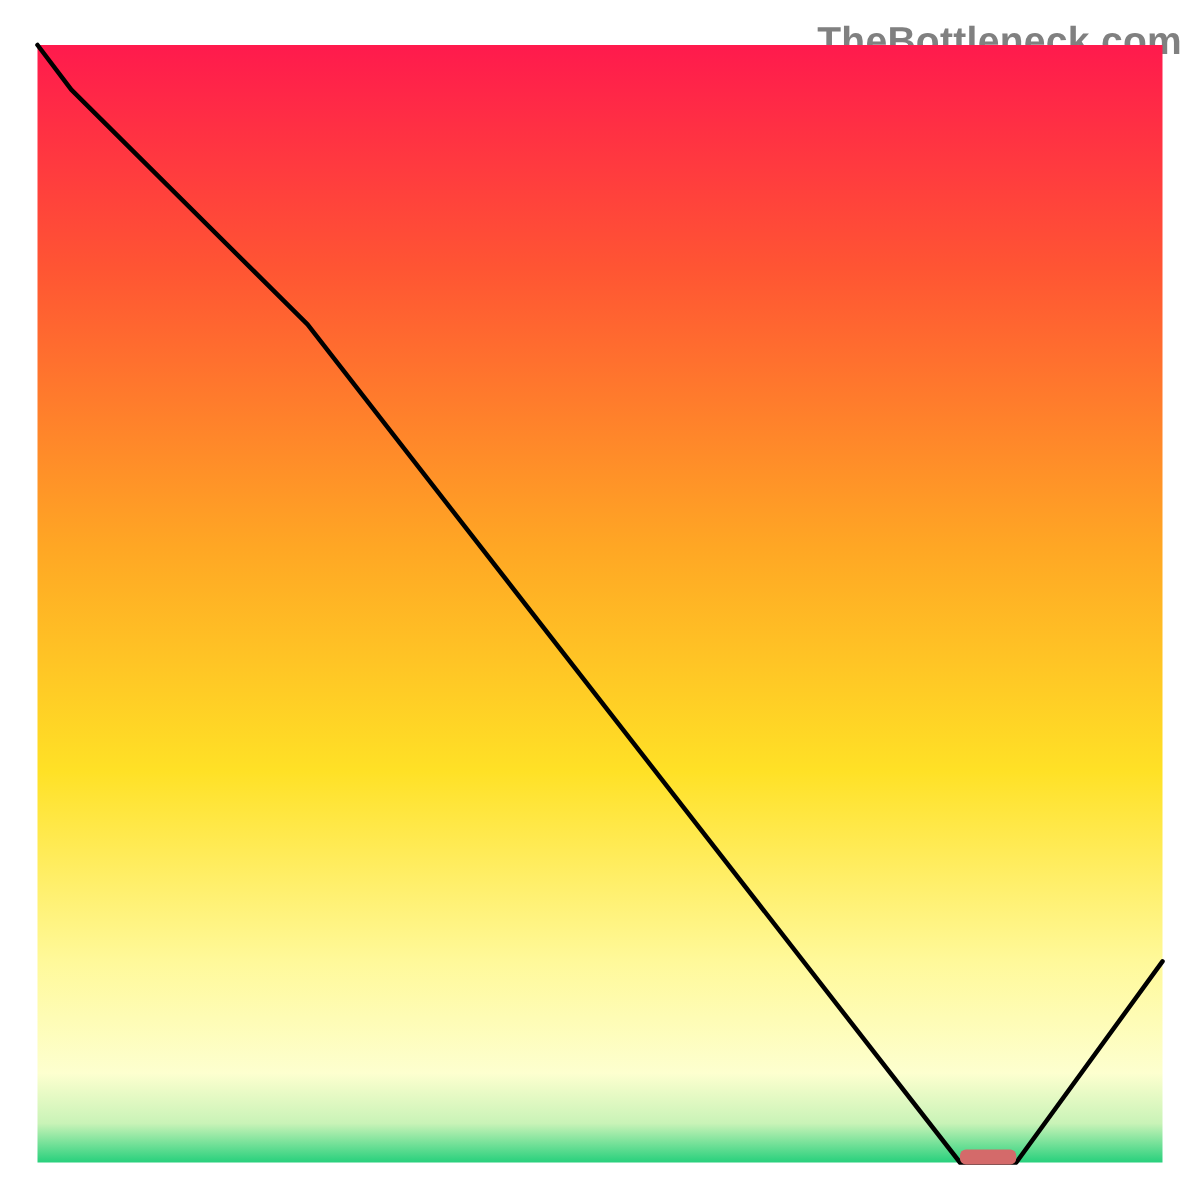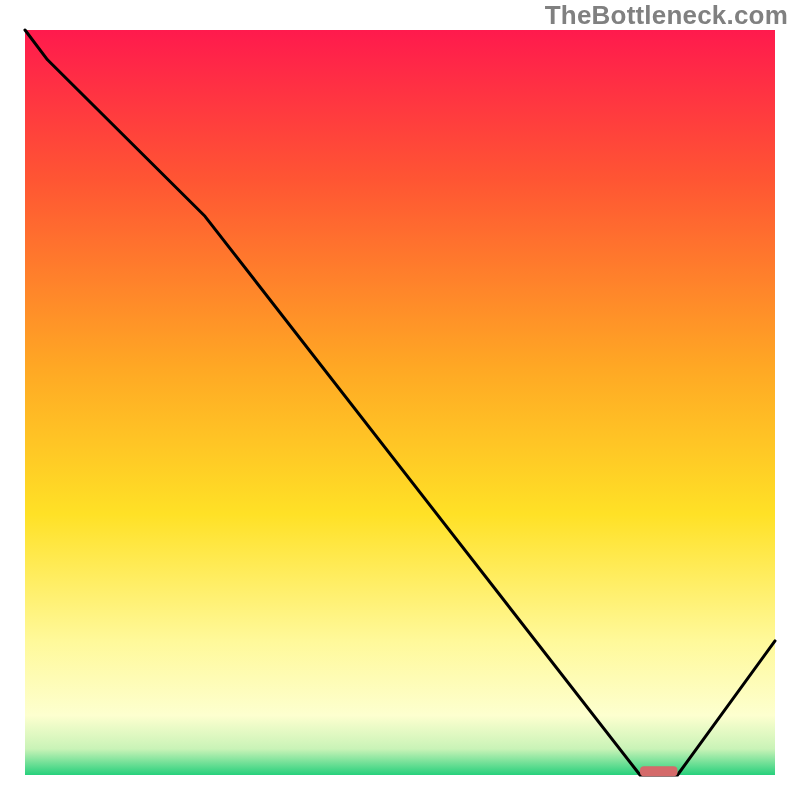--- a/index.html
+++ b/index.html
@@ -11,21 +11,21 @@
     font-family: Arial, Helvetica, sans-serif;
     overflow: hidden;
   }
   .stage {
     position: relative;
     width: 800px;
     height: 800px;
   }
   .watermark {
     position: absolute;
-    top: 0;
+    top: 12px;
     right: 12px;
     font-size: 26px;
     font-weight: 600;
     color: #808080;
     letter-spacing: 0.2px;
     user-select: none;
   }
   svg {
     position: absolute;
     left: 0;

